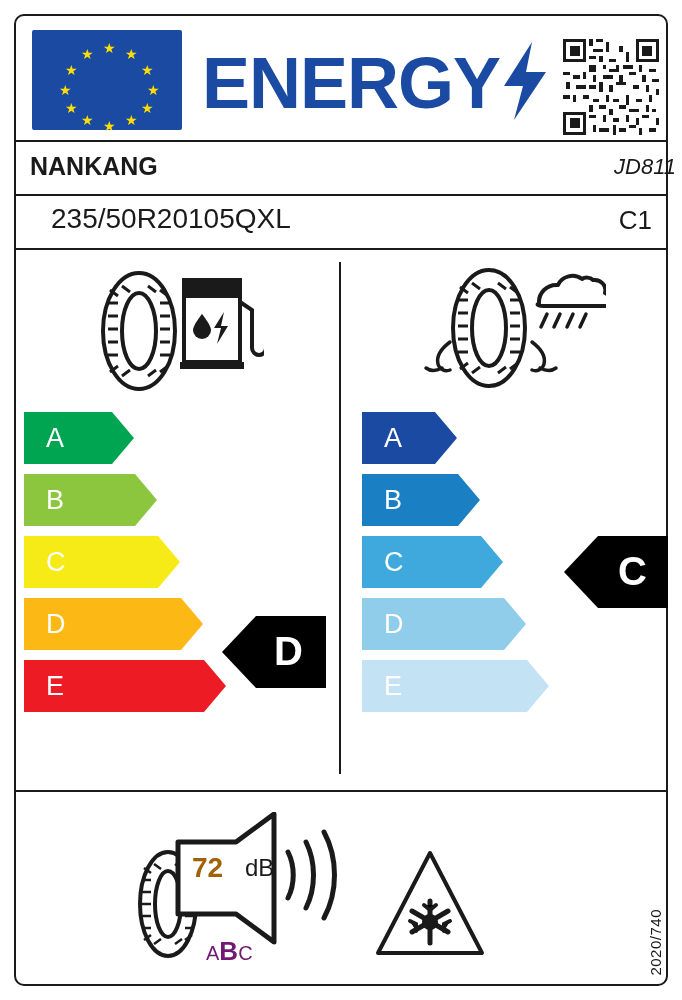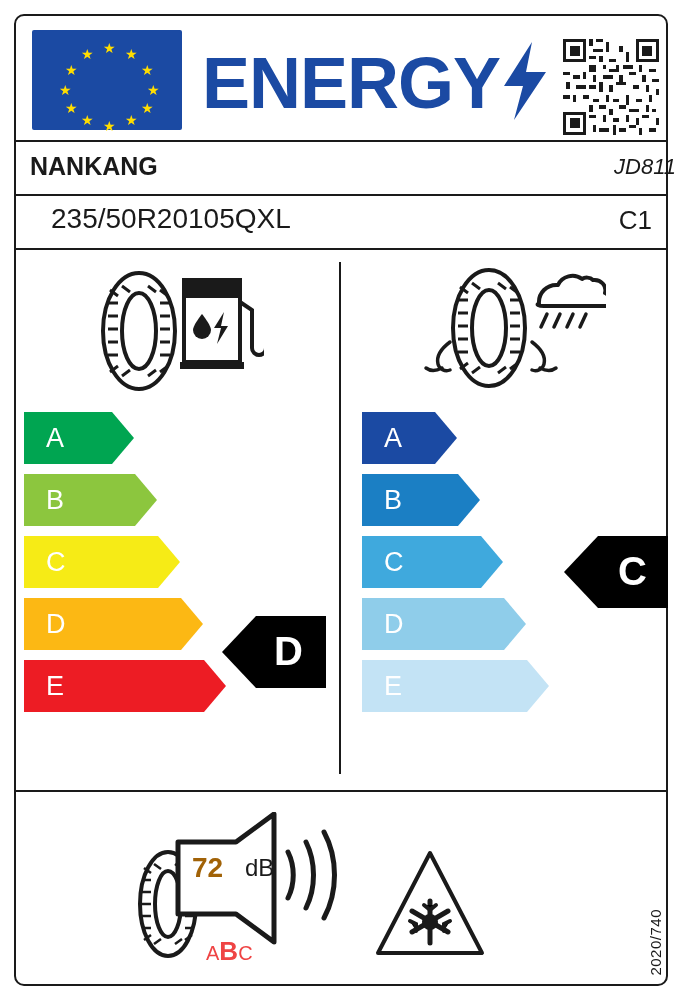--- a/index.html
+++ b/index.html
@@ -211,21 +211,21 @@
     left: 125px;
     top: 42px;
     font-size: 24px;
     color: #1a1a1a;
   }
   .noise-classes {
     position: absolute;
     left: 86px;
     top: 124px;
     font-size: 20px;
-    color: #ef4444;
+    color: #701a75;
   }
   .noise-classes .sel {
     font-size: 26px;
     font-weight: bold;
   }
   .snow-block {
     position: absolute;
     left: 370px;
     top: 845px;
     width: 120px;

